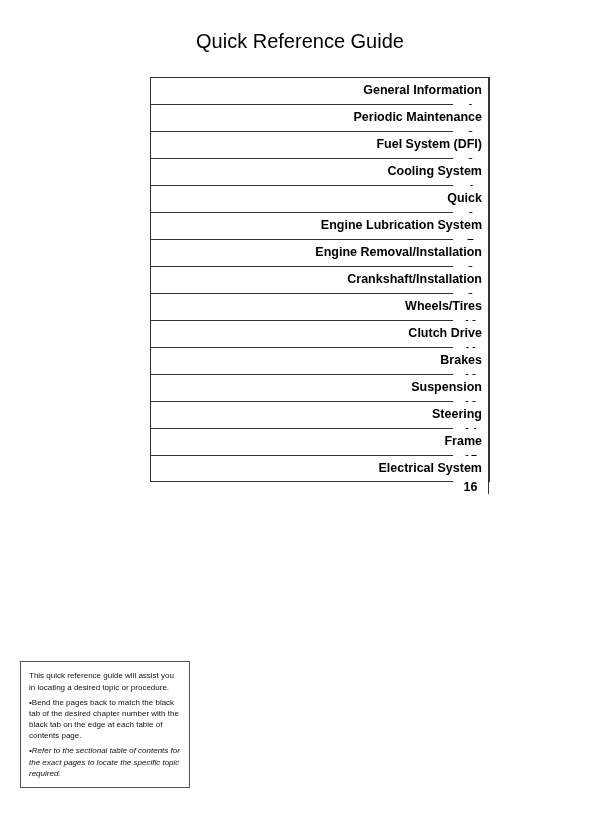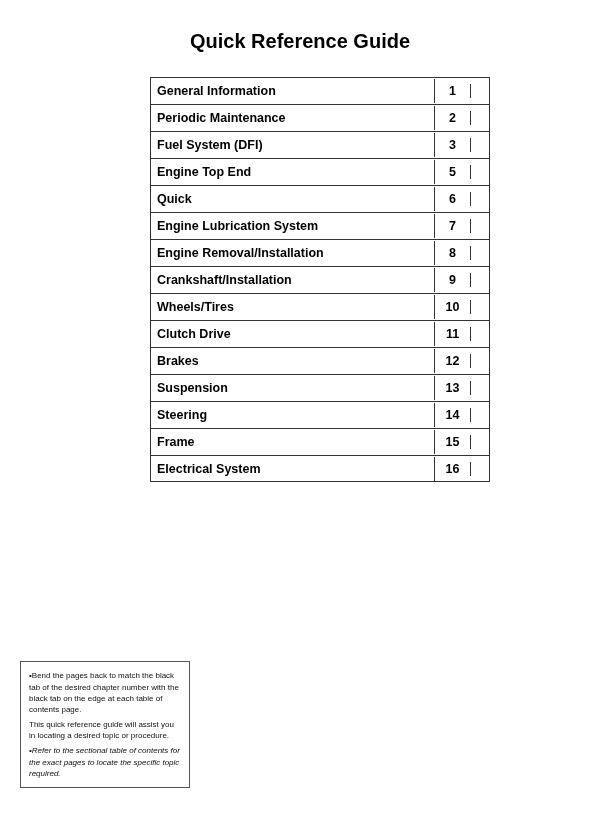--- a/index.html
+++ b/index.html
@@ -20,36 +20,37 @@
       width: 600px;
       height: 818px;
       background: #fff;
       position: relative;
       padding: 30px 20px 20px 20px;
     }
 
     .page-title {
       text-align: center;
       font-size: 20px;
-      font-weight: bold;
+      font-weight: normal;
       margin-bottom: 24px;
       font-family: Arial, Helvetica, sans-serif;
     }
 
     .toc-container {
       margin-left: 130px;
       width: 340px;
     }
 
     .toc-row {
       display: flex;
-      align-items: center;
+      align-items: flex-end;
       border: 1px solid #333;
       border-bottom: none;
       height: 27px;
+      flex-direction: column;
     }
 
     .toc-row:last-child {
       border-bottom: 1px solid #333;
     }
 
     .toc-label {
       flex: 1;
       font-size: 12.5px;
       font-weight: bold;
@@ -119,22 +120,22 @@
         <div class="toc-label">Periodic Maintenance</div>
         <div class="toc-number">2</div>
         <div class="toc-tab"></div>
       </div>
       <div class="toc-row">
         <div class="toc-label">Fuel System (DFI)</div>
         <div class="toc-number">3</div>
         <div class="toc-tab"></div>
       </div>
       <div class="toc-row">
-        <div class="toc-label">Engine Top End</div>
-        <div class="toc-number">5</div>
+        <div class="toc-label">Cooling System</div>
+        <div class="toc-number">4</div>
         <div class="toc-tab"></div>
       </div>
       <div class="toc-row">
         <div class="toc-label">Quick</div>
         <div class="toc-number">6</div>
         <div class="toc-tab"></div>
       </div>
       <div class="toc-row">
         <div class="toc-label">Engine Lubrication System</div>
         <div class="toc-number">7</div>
@@ -181,18 +182,18 @@
         <div class="toc-tab"></div>
       </div>
       <div class="toc-row">
         <div class="toc-label">Electrical System</div>
         <div class="toc-number">16</div>
         <div class="toc-tab"></div>
       </div>
     </div>
 
   <div class="note-box">
+    <p>This quick reference guide will assist you in locating a desired topic or procedure.</p>
     <p>•Bend the pages back to match the black tab of the desired chapter number with the black tab on the edge at each table of contents page.</p>
-    <p>This quick reference guide will assist you in locating a desired topic or procedure.</p>
     <p>•Refer to the sectional table of contents for the exact pages to locate the specific topic required.</p>
   </div>
 
 </div>
 
 </body></html>

